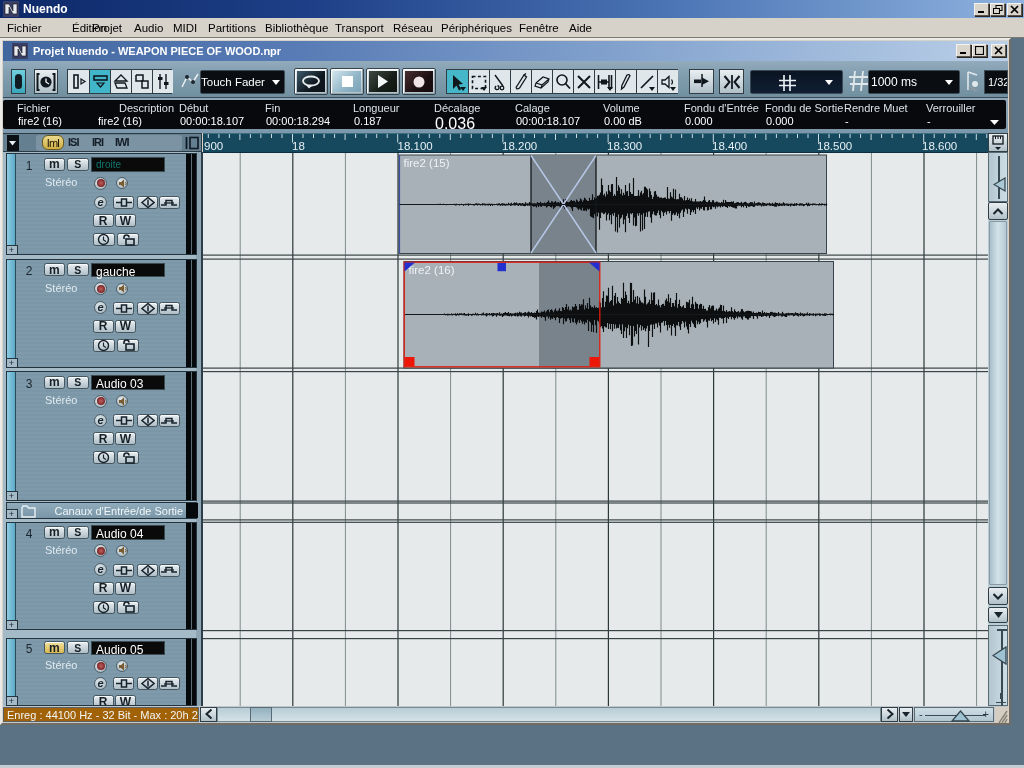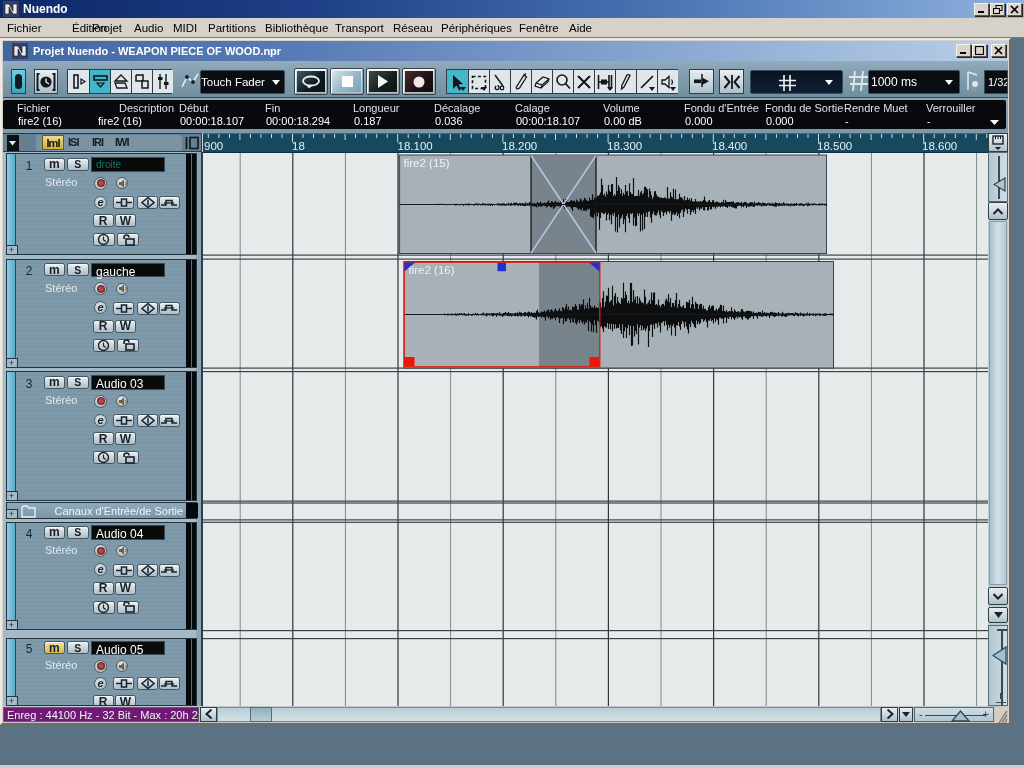--- a/index.html
+++ b/index.html
@@ -267,21 +267,21 @@
       <span class="abs" style="left:15px;top:15px;font-size:11px;color:#fff;white-space:nowrap;">fire2 (16)</span>
       <span class="abs" style="left:94px;top:2px;font-size:11px;color:#dbe2e6;white-space:nowrap;padding-left:22px;">Description</span>
       <span class="abs" style="left:95px;top:15px;font-size:11px;color:#fff;white-space:nowrap;">fire2 (16)</span>
       <span class="abs" style="left:176px;top:2px;font-size:11px;color:#dbe2e6;white-space:nowrap;">Début</span>
       <span class="abs" style="left:177px;top:15px;font-size:11px;color:#fff;white-space:nowrap;">00:00:18.107</span>
       <span class="abs" style="left:262px;top:2px;font-size:11px;color:#dbe2e6;white-space:nowrap;">Fin</span>
       <span class="abs" style="left:263px;top:15px;font-size:11px;color:#fff;white-space:nowrap;">00:00:18.294</span>
       <span class="abs" style="left:350px;top:2px;font-size:11px;color:#dbe2e6;white-space:nowrap;">Longueur</span>
       <span class="abs" style="left:351px;top:15px;font-size:11px;color:#fff;white-space:nowrap;">0.187</span>
       <span class="abs" style="left:431px;top:2px;font-size:11px;color:#dbe2e6;white-space:nowrap;">Décalage</span>
-      <span class="abs" style="left:432px;top:15px;font-size:11px;color:#fff;white-space:nowrap;">0.036</span>
+      <span class="abs" style="left:432px;top:15px;font-size:16px;color:#fff;white-space:nowrap;">0.036</span>
       <span class="abs" style="left:512px;top:2px;font-size:11px;color:#dbe2e6;white-space:nowrap;">Calage</span>
       <span class="abs" style="left:513px;top:15px;font-size:11px;color:#fff;white-space:nowrap;">00:00:18.107</span>
       <span class="abs" style="left:600px;top:2px;font-size:11px;color:#dbe2e6;white-space:nowrap;">Volume</span>
       <span class="abs" style="left:601px;top:15px;font-size:11px;color:#fff;white-space:nowrap;">0.00 dB</span>
       <span class="abs" style="left:681px;top:2px;font-size:11px;color:#dbe2e6;white-space:nowrap;">Fondu d'Entrée</span>
       <span class="abs" style="left:682px;top:15px;font-size:11px;color:#fff;white-space:nowrap;">0.000</span>
       <span class="abs" style="left:762px;top:2px;font-size:11px;color:#dbe2e6;white-space:nowrap;">Fondu de Sortie</span>
       <span class="abs" style="left:763px;top:15px;font-size:11px;color:#fff;white-space:nowrap;">0.000</span>
       <span class="abs" style="left:841px;top:2px;font-size:11px;color:#dbe2e6;white-space:nowrap;">Rendre Muet</span>
       <span class="abs" style="left:842px;top:15px;font-size:11px;color:#fff;white-space:nowrap;">-</span>
@@ -293,21 +293,21 @@
     </div>
   </div>
 <div class="abs" style="left:3px;top:129px;width:1005px;height:4px;background:#7e98ab;"></div>
 <div class="abs" style="left:3px;top:133px;width:199px;height:19px;background:#647f90;border-top:1px solid #2c3c46;border-bottom:1px solid #2c3c46;border-right:1px solid #2c3c46;">
 <div class="abs" style="left:33px;top:1px;width:146px;height:16px;background:#7b93a2;border-radius:3px;"></div>
     <div class="abs" style="left:4px;top:1px;width:12px;height:16px;background:#0c1014;display:flex;align-items:center;justify-content:center;">
       <svg width="8" height="5">
         <path d="M0,0 L7,0 L3.5,4.5 Z" fill="#e8eef2"></path>
       </svg>
     </div>
-<div class="abs" style="left:39px;top:1px;width:22px;height:15px;background:linear-gradient(180deg,#ecd98c,#cfaf46);border:1px solid #6a5a1c;border-radius:0;color:#1c1404;font-weight:bold;font-size:11px;text-align:center;line-height:14px;letter-spacing:-1px;">ImI</div>
+<div class="abs" style="left:39px;top:1px;width:22px;height:15px;background:linear-gradient(180deg,#ecd98c,#cfaf46);border:1px solid #6a5a1c;border-radius:6px;color:#1c1404;font-weight:normal;font-size:11px;text-align:center;line-height:14px;letter-spacing:-1px;">ImI</div>
 <span class="abs" style="left:65px;top:2px;font-weight:bold;font-size:11px;color:#141e28;letter-spacing:-1px;">ISI</span>
 <span class="abs" style="left:89px;top:2px;font-weight:bold;font-size:11px;color:#141e28;letter-spacing:-1px;">IRI</span>
 <span class="abs" style="left:112px;top:2px;font-weight:bold;font-size:11px;color:#141e28;letter-spacing:-1px;">IWI</span>
 <svg class="abs" style="left:182px;top:2px" width="14" height="14" viewBox="0 0 14 14">
       <path d="M1.5,1 L1.5,13" stroke="#101a22" stroke-width="1.8"></path>
       <rect x="5" y="1.5" width="8" height="11" fill="none" stroke="#101a22" stroke-width="1.6"></rect>
     </svg>
 </div>
 <div class="abs" style="left:3px;top:152px;width:194px;height:555px;background:#a4bac7;"></div>
 <div class="abs" style="left:196px;top:152px;width:7px;height:555px;background:#8ea6b4;border-right:2px solid #2e3e48;"></div>
@@ -712,21 +712,21 @@
 <div class="abs" style="left:8px;top:3px;width:10px;height:1.5px;background:#3a4a54;"></div>
 <div class="abs" style="left:12px;top:3px;width:1.5px;height:90px;background:#3a4a54;"></div>
 <svg class="abs" style="left:3px;top:20px" width="15" height="19">
         <path d="M14,1 L14,18 L1,9.5 Z" fill="#9fc2d2" stroke="#35454e" stroke-width="1.3"></path>
       </svg>
 <div class="abs" style="left:7px;bottom:2px;width:10px;height:1.5px;background:#3a4a54;"></div>
 <div class="abs" style="left:11px;bottom:6px;width:1.5px;height:6px;background:#3a4a54;"></div>
 </div>
 </div>
 <div class="abs" style="left:3px;top:706px;width:1005px;height:16.5px;background:#c0c8cc;">
-<div class="abs" style="left:0px;top:0.5px;width:196px;height:15.5px;background:#701a75;border:1px solid #5a6268;">
+<div class="abs" style="left:0px;top:0.5px;width:196px;height:15.5px;background:#a16207;border:1px solid #5a6268;">
       <span style="position:absolute;left:3px;top:1px;font-size:11px;color:#f2f5f6;white-space:nowrap;">Enreg : 44100 Hz - 32 Bit - Max : 20h 2</span>
     </div>
 <div class="tbtn abs" style="left:197px;top:0.5px;width:17px;height:15.5px;">
       <svg width="8" height="10">
         <path d="M6.5,0.5 L1.5,5 L6.5,9.5" stroke="#18242c" stroke-width="2" fill="none"></path>
       </svg>
     </div>
 <div class="abs" style="left:214px;top:0.5px;width:664px;height:15.5px;background:linear-gradient(180deg,#b7cdd6,#d4e2e8);border:1px solid #7a8a92;"></div>
 <div class="abs" style="left:247px;top:0.5px;width:22px;height:15.5px;background:linear-gradient(180deg,#93b1bf,#b9cdd6);border:1px solid #5a6a74;"></div>
 <div class="tbtn abs" style="left:878px;top:0.5px;width:17px;height:15.5px;">

